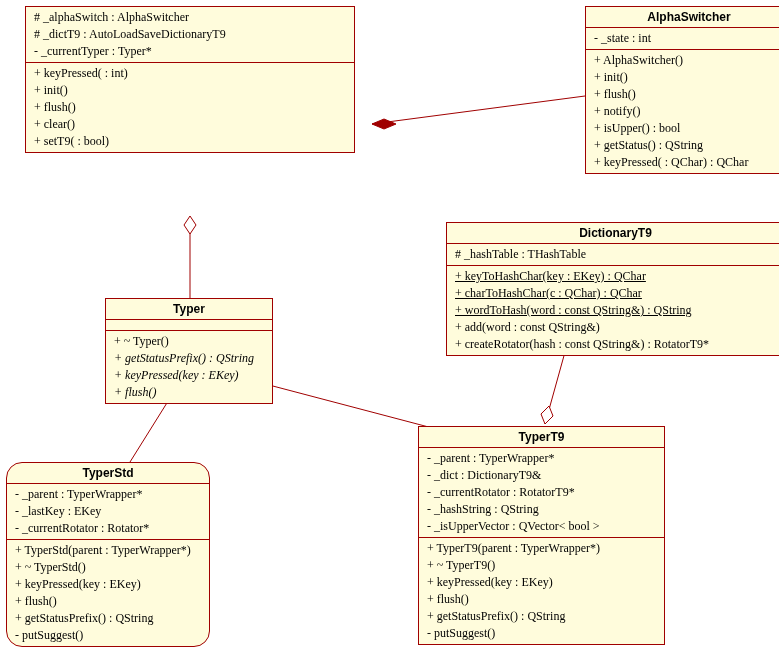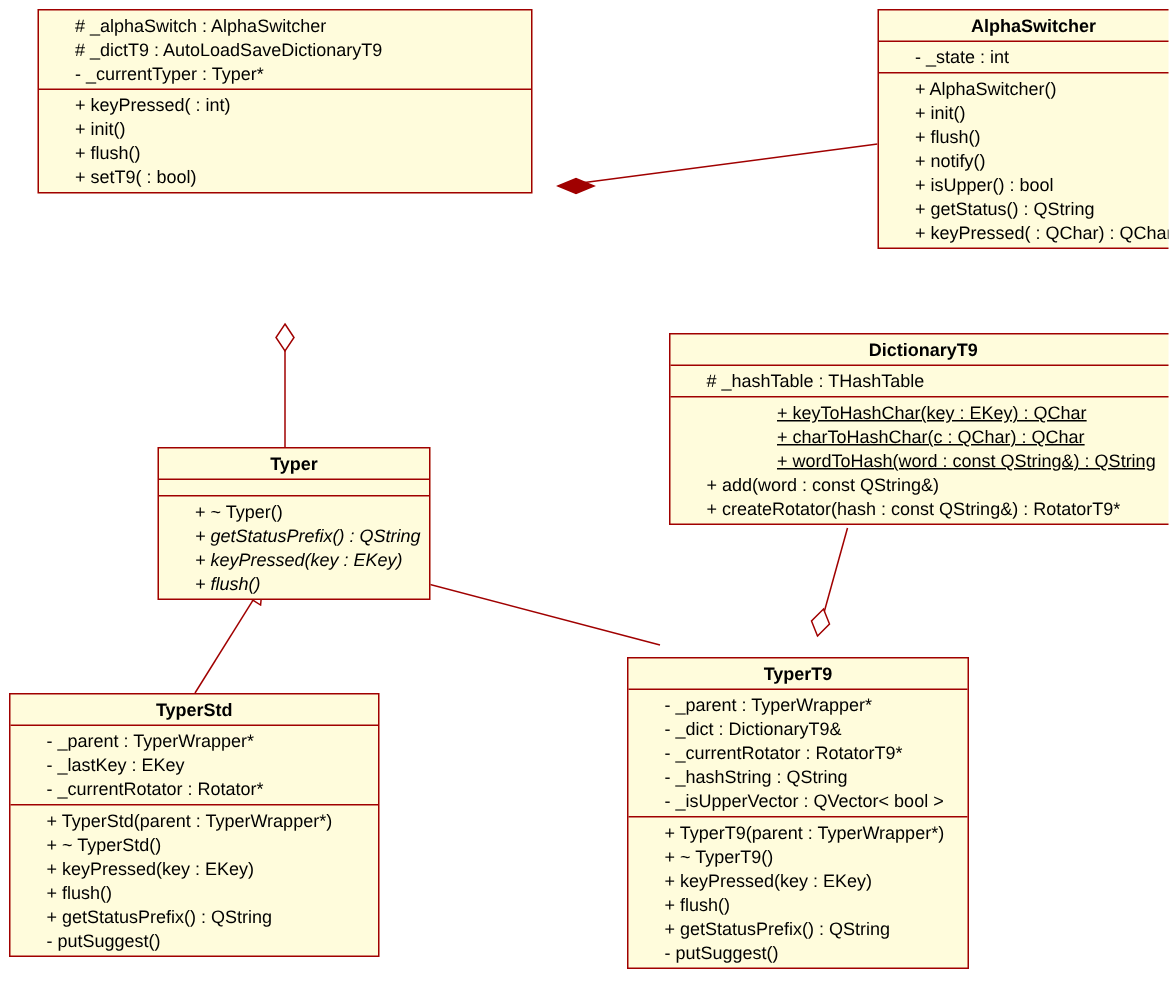--- a/index.html
+++ b/index.html
@@ -19,31 +19,32 @@
     box-sizing: border-box;
   }
   .uml-title {
     text-align: center;
     font-weight: bold;
     padding: 3px 4px;
     border-bottom: 1px solid #a00000;
   }
   .uml-section {
     border-bottom: 1px solid #a00000;
-    padding: 2px 20px;
+    padding: 2px 4px;
+    font-family: Liberation Serif, serif;
   }
   .uml-section:last-child {
     border-bottom: none;
   }
   .uml-row {
     padding: 1px 4px;
     white-space: nowrap;
   }
   .italic { font-style: italic; }
-  .underline { text-decoration: underline; margin-left: 47px; }
+  .underline { text-decoration: underline; }
   svg.connectors {
     position: absolute;
     top: 0; left: 0;
     width: 779px;
     height: 669px;
     pointer-events: none;
   }
 </style>
 </head>
 <body>
@@ -72,41 +73,42 @@
 <div class="uml-class" style="left:25px; top:6px; width:330px;">
   <div class="uml-section">
     <div class="uml-row"># _alphaSwitch : AlphaSwitcher</div>
     <div class="uml-row"># _dictT9 : AutoLoadSaveDictionaryT9</div>
     <div class="uml-row">- _currentTyper : Typer*</div>
   </div>
   <div class="uml-section">
     <div class="uml-row">+ keyPressed( : int)</div>
     <div class="uml-row">+ init()</div>
     <div class="uml-row">+ flush()</div>
+    <div class="uml-row">+ clear()</div>
     <div class="uml-row">+ setT9( : bool)</div>
   </div>
 </div>
 
 <div class="uml-class" style="left:585px; top:6px; width:208px;">
   <div class="uml-title">AlphaSwitcher</div>
   <div class="uml-section">
     <div class="uml-row">- _state : int</div>
   </div>
   <div class="uml-section">
     <div class="uml-row">+ AlphaSwitcher()</div>
     <div class="uml-row">+ init()</div>
     <div class="uml-row">+ flush()</div>
     <div class="uml-row">+ notify()</div>
     <div class="uml-row">+ isUpper() : bool</div>
     <div class="uml-row">+ getStatus() : QString</div>
     <div class="uml-row">+ keyPressed( : QChar) : QChar</div>
   </div>
 </div>
 
-<div class="uml-class" style="left:105px; top:298px; width:182px;">
+<div class="uml-class" style="left:105px; top:298px; width:168px;">
   <div class="uml-title">Typer</div>
   <div class="uml-section" style="height:6px;"></div>
   <div class="uml-section">
     <div class="uml-row">+ ~ Typer()</div>
     <div class="uml-row italic">+ getStatusPrefix() : QString</div>
     <div class="uml-row italic">+ keyPressed(key : EKey)</div>
     <div class="uml-row italic">+ flush()</div>
   </div>
 </div>
 
@@ -117,38 +119,38 @@
   </div>
   <div class="uml-section">
     <div class="uml-row underline">+ keyToHashChar(key : EKey) : QChar</div>
     <div class="uml-row underline">+ charToHashChar(c : QChar) : QChar</div>
     <div class="uml-row underline">+ wordToHash(word : const QString&amp;) : QString</div>
     <div class="uml-row">+ add(word : const QString&amp;)</div>
     <div class="uml-row">+ createRotator(hash : const QString&amp;) : RotatorT9*</div>
   </div>
 </div>
 
-<div class="uml-class" style="left:6px; top:462px; width:247px;">
+<div class="uml-class" style="left:6px; top:462px; width:204px;border-radius:16px;">
   <div class="uml-title">TyperStd</div>
   <div class="uml-section">
     <div class="uml-row">- _parent : TyperWrapper*</div>
     <div class="uml-row">- _lastKey : EKey</div>
     <div class="uml-row">- _currentRotator : Rotator*</div>
   </div>
   <div class="uml-section">
     <div class="uml-row">+ TyperStd(parent : TyperWrapper*)</div>
     <div class="uml-row">+ ~ TyperStd()</div>
     <div class="uml-row">+ keyPressed(key : EKey)</div>
     <div class="uml-row">+ flush()</div>
     <div class="uml-row">+ getStatusPrefix() : QString</div>
     <div class="uml-row">- putSuggest()</div>
   </div>
 </div>
 
-<div class="uml-class" style="left:418px; top:426px; width:228px;margin-top:12px;">
+<div class="uml-class" style="left:418px; top:426px; width:247px;">
   <div class="uml-title">TyperT9</div>
   <div class="uml-section">
     <div class="uml-row">- _parent : TyperWrapper*</div>
     <div class="uml-row">- _dict : DictionaryT9&amp;</div>
     <div class="uml-row">- _currentRotator : RotatorT9*</div>
     <div class="uml-row">- _hashString : QString</div>
     <div class="uml-row">- _isUpperVector : QVector&lt; bool &gt;</div>
   </div>
   <div class="uml-section">
     <div class="uml-row">+ TyperT9(parent : TyperWrapper*)</div>

